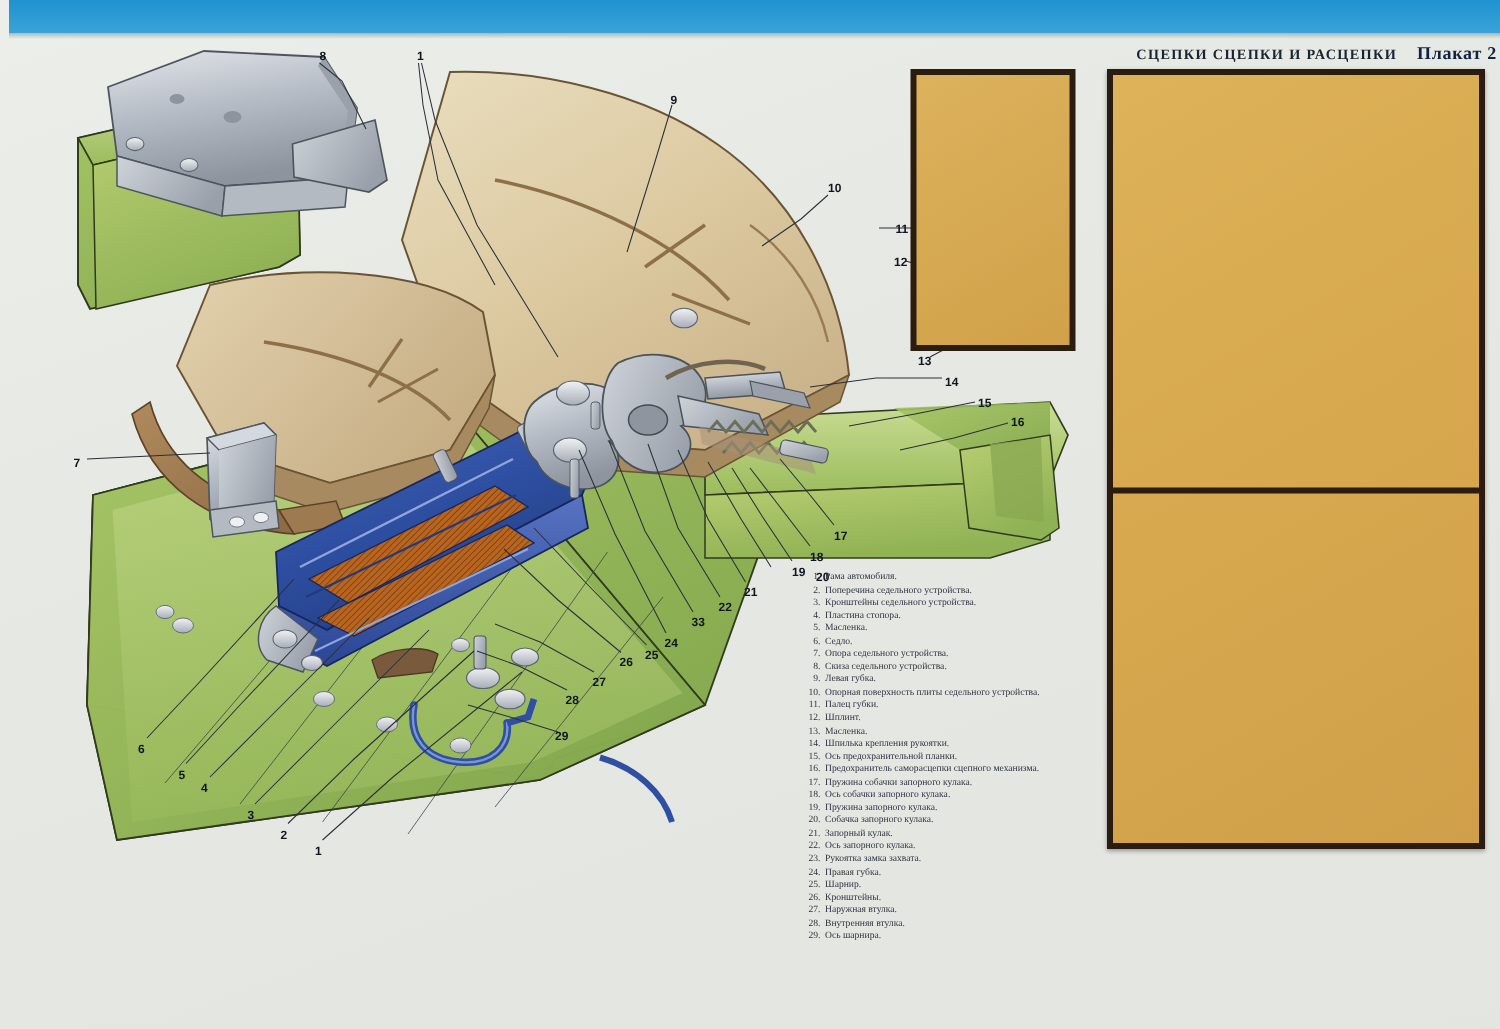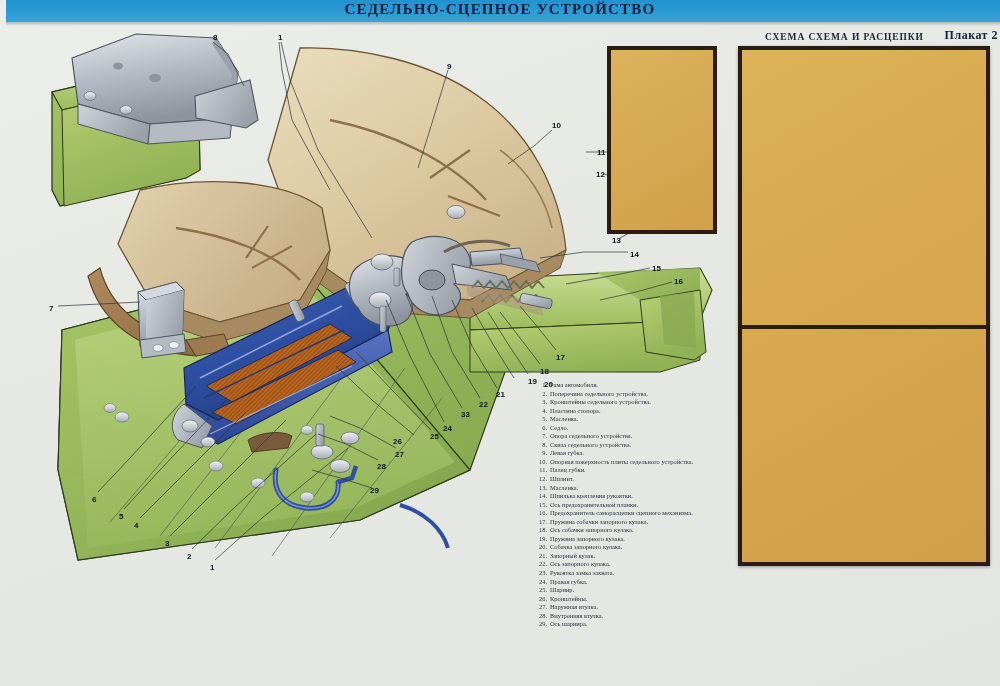--- a/index.html
+++ b/index.html
@@ -57,21 +57,20 @@
   .ld{stroke:#2b3038;stroke-width:.7;fill:none;}
   .ld2{stroke:#3a4048;stroke-width:.65;fill:none;}
 </style>
 </head>
 <body>
 
 <div id="poster">
 
   <div class="hdr-bar"></div>
   <div class="hdr-shadow"></div>
-  <div class="hdr-title">СЕДЕЛЬНО-СЦЕПНОЕ  УСТРОЙСТВО</div>
   <div class="hdr-plakat">Плакат 2</div>
 
   <svg class="overlay" viewBox="0 0 1000 686">
     <defs>
       <linearGradient id="grnA" x1="0" y1="0" x2="0.4" y2="1">
         <stop offset="0" stop-color="#b9cf72"></stop>
           <stop offset="1" stop-color="#8fb255"></stop>
       </linearGradient>
       <linearGradient id="grnB" x1="0" y1="0" x2="1" y2="1">
         <stop offset="0" stop-color="#a7c565"></stop>
@@ -445,21 +444,21 @@
 
       <path d="M30,130 L74,130 L78,142 L26,142 Z" fill="url(#stl2)" stroke="#4a525c" stroke-width="1"></path>
       <ellipse cx="40" cy="138" rx="7" ry="4" fill="#cfd4da" stroke="#4a525c" stroke-width=".8"></ellipse>
 
       <path d="M50,146 L66,146 L68,158 L60,166 L48,160 Z" fill="url(#stl1)" stroke="#4a525c" stroke-width="1"></path>
       <circle cx="58" cy="158" r="5" fill="#b6bdc7" stroke="#4a525c" stroke-width=".9"></circle>
       <path d="M54,164 L44,174" stroke="#4a525c" stroke-width="1.4"></path>
     </g>
   </svg>
 
-  <div class="rp-title">СХЕМА СХЕМА И РАСЦЕПКИ</div>
+  <div class="rp-title">СЦЕПКИ СЦЕПКИ И РАСЦЕПКИ</div>
   <div class="rp-frame">
     <div class="rp-inner">
       <div class="rp-div"></div>
     </div>
   </div>
 
   <div class="inset">
     <div class="inset-in"></div>
   </div>
 
@@ -476,21 +475,21 @@
       <div class="callout" style="left: 674px; top: 277px;">16</div>
       <div class="callout" style="left: 556px; top: 353px;">17</div>
       <div class="callout" style="left: 540px; top: 367px;">18</div>
       <div class="callout" style="left: 528px; top: 377px;">19</div>
       <div class="callout" style="left: 513px; top: 380px; padding-left: 31px;">20</div>
       <div class="callout" style="left: 496px; top: 390px;">21</div>
       <div class="callout" style="left: 479px; top: 400px;">22</div>
       <div class="callout" style="left: 461px; top: 410px;">33</div>
       <div class="callout" style="left: 443px; top: 424px;">24</div>
       <div class="callout" style="left: 430px; top: 432px;">25</div>
-      <div class="callout" style="left: 393px; top: 437px; text-align: right;">26</div>
+      <div class="callout" style="left: 413px; top: 437px; text-align: right;">26</div>
       <div class="callout" style="left: 395px; top: 450px;">27</div>
       <div class="callout" style="left: 377px; top: 462px; text-align: center;">28</div>
       <div class="callout" style="left: 370px; top: 486px;">29</div>
       <div class="callout" style="left: 49px; top: 304px;">7</div>
       <div class="callout" style="left: 92px; top: 495px;">6</div>
       <div class="callout" style="left: 119px; top: 512px;">5</div>
       <div class="callout" style="left: 134px; top: 521px;">4</div>
       <div class="callout" style="left: 165px; top: 539px;">3</div>
       <div class="callout" style="left: 187px; top: 552px;">2</div>
       <div class="callout" style="left: 210px; top: 563px;">1</div>

